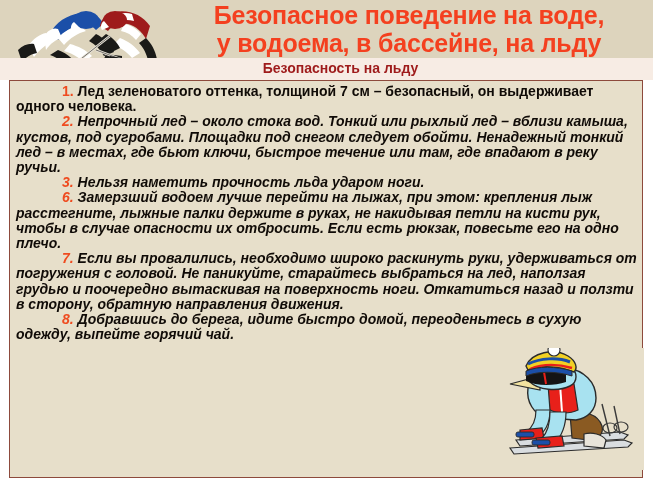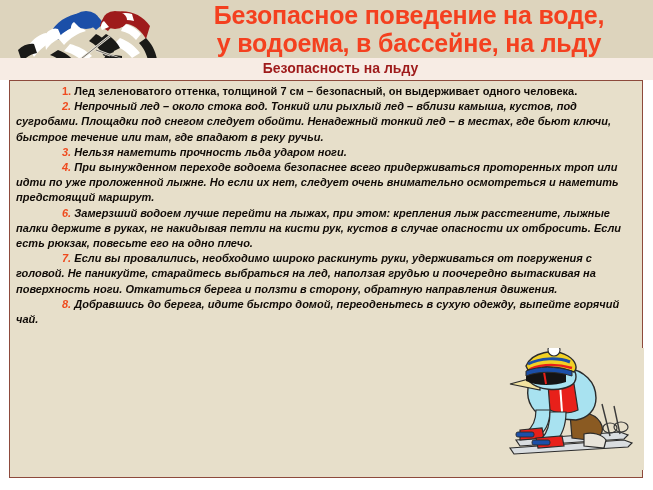--- a/index.html
+++ b/index.html
@@ -96,21 +96,21 @@
     background: #8d4a3c;
   }
 
   .body-text {
     position: absolute;
     left: 16px;
     top: 84px;
     width: 624px;
     color: #100b07;
     font-weight: bold;
-    font-size: 11px;
+    font-size: 14px;
     line-height: 15.2px;
   }
   .para {
     margin: 0 0 0 0;
     text-indent: 0;
   }
   .para + .para {
     margin-top: 0;
     font-style: italic;
   }
@@ -181,23 +181,22 @@
   <div class="subtitle-strip"></div>
   <div class="subtitle">Безопасность на льду</div>
 
   <div class="body-panel"></div>
   <div class="body-top-rule"></div>
 
   <div class="body-text">
     <p class="para"><span class="indent"></span><span class="num">1.</span> <span>Лед зеленоватого оттенка, толщиной 7 см – безопасный, он   выдерживает одного человека.</span></p>
     <p class="para"><span class="indent"></span><span class="num">2.</span> <span>Непрочный лед – около стока вод. Тонкий или рыхлый лед – вблизи камыша, кустов, под сугробами. Площадки под снегом следует обойти. Ненадежный тонкий лед – в местах, где бьют ключи, быстрое течение или там, где впадают в реку ручьи.</span></p>
     <p class="para"><span class="indent"></span><span class="num">3.</span> <span>Нельзя наметить прочность льда ударом ноги.</span></p>
-    <p class="para"><span class="indent"></span><span class="num">4.</span> <span>При вынужденном переходе водоема безопаснее всего придерживаться проторенных троп или идти по уже проложенной лыжне. Но если их нет, следует очень внимательно осмотреться и наметить предстоящий маршрут.</span></p>
-    <p class="para"><span class="indent"></span><span class="num">6.</span> <span>Замерзший водоем лучше перейти на лыжах, при этом: крепления лыж расстегните, лыжные палки держите в руках, не накидывая петли на кисти рук, кустов в случае опасности их отбросить. Если есть рюкзак, повесьте его на одно плечо.</span></p>
-    <p class="para"><span class="indent"></span><span class="num">7.</span> <span> Если вы провалились, необходимо широко раскинуть руки, удерживаться от погружения с головой. Не паникуйте, старайтесь выбраться на лед, наползая грудью и поочередно вытаскивая на поверхность ноги. Откатиться берега и ползти в сторону, обратную направления движения.</span></p>
+    <p class="para"><span class="indent"></span><span class="num">6.</span> <span>Замерзший водоем лучше перейти на лыжах, при этом: крепления лыж расстегните, лыжные палки держите в руках, не накидывая петли на кисти рук, чтобы в случае опасности их отбросить. Если есть рюкзак, повесьте его на одно плечо.</span></p>
+    <p class="para"><span class="indent"></span><span class="num">7.</span> <span> Если вы провалились, необходимо широко раскинуть руки, удерживаться от погружения с головой. Не паникуйте, старайтесь выбраться на лед, наползая грудью и поочередно вытаскивая на поверхность ноги. Откатиться назад и ползти в сторону, обратную направления движения.</span></p>
     <p class="para"><span class="indent"></span><span class="num">8.</span> <span>Добравшись до берега, идите быстро домой, переоденьтесь в сухую одежду, выпейте горячий чай.</span></p>
   </div>
 
   <svg class="skier" viewBox="0 0 152 122">
     <rect x="0" y="0" width="152" height="122" fill="#e7dfca"></rect>
 
     <g stroke="#2b2b2b" stroke-width="1.2" fill="#d9dde0">
       <path d="M18 100 L132 92 L140 95 L136 99 L22 106 Z"></path>
       <path d="M24 92 L128 84 L136 87 L132 91 L28 98 Z"></path>
     </g>

